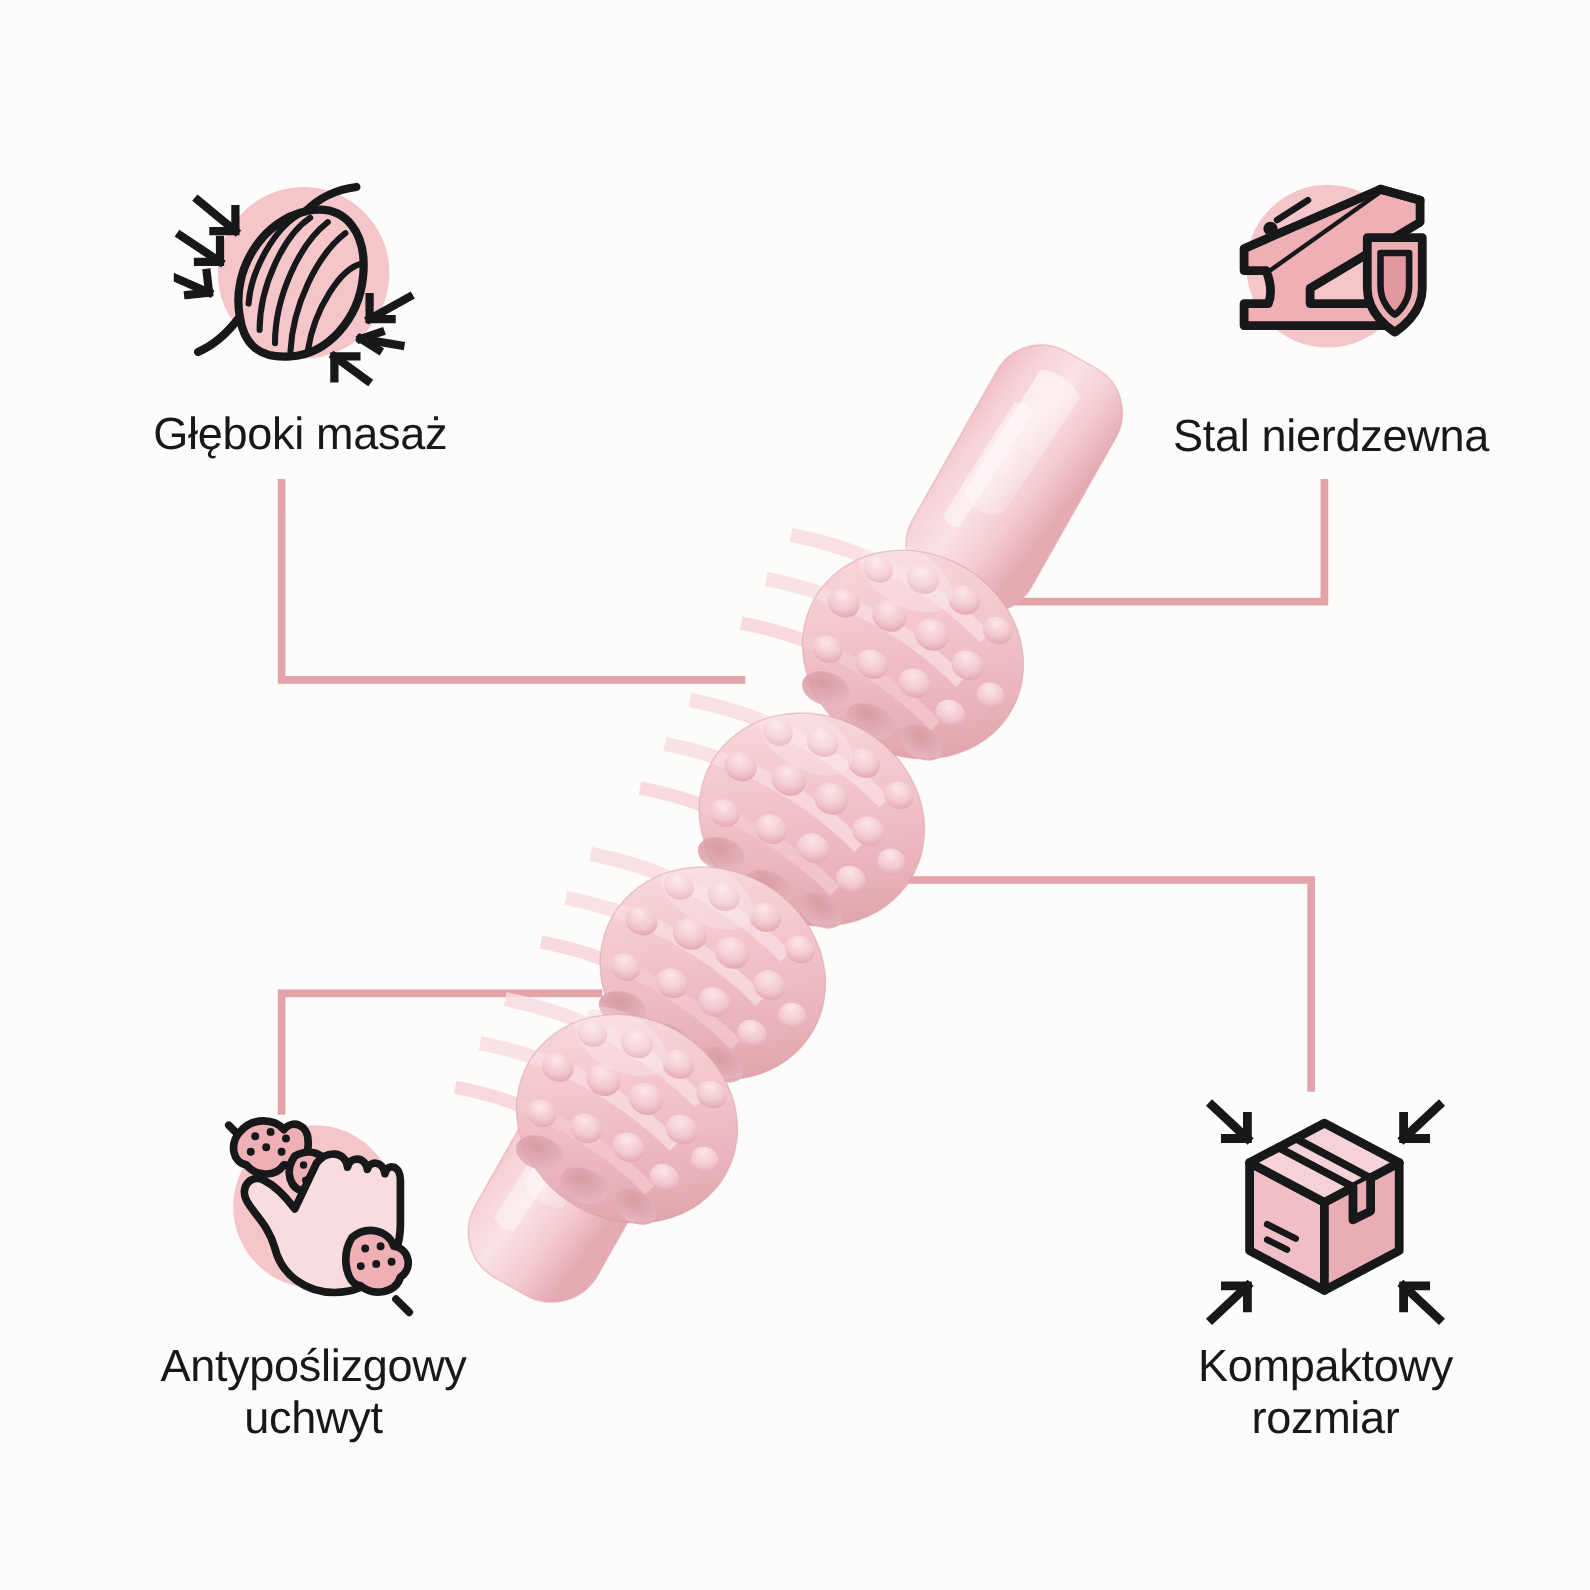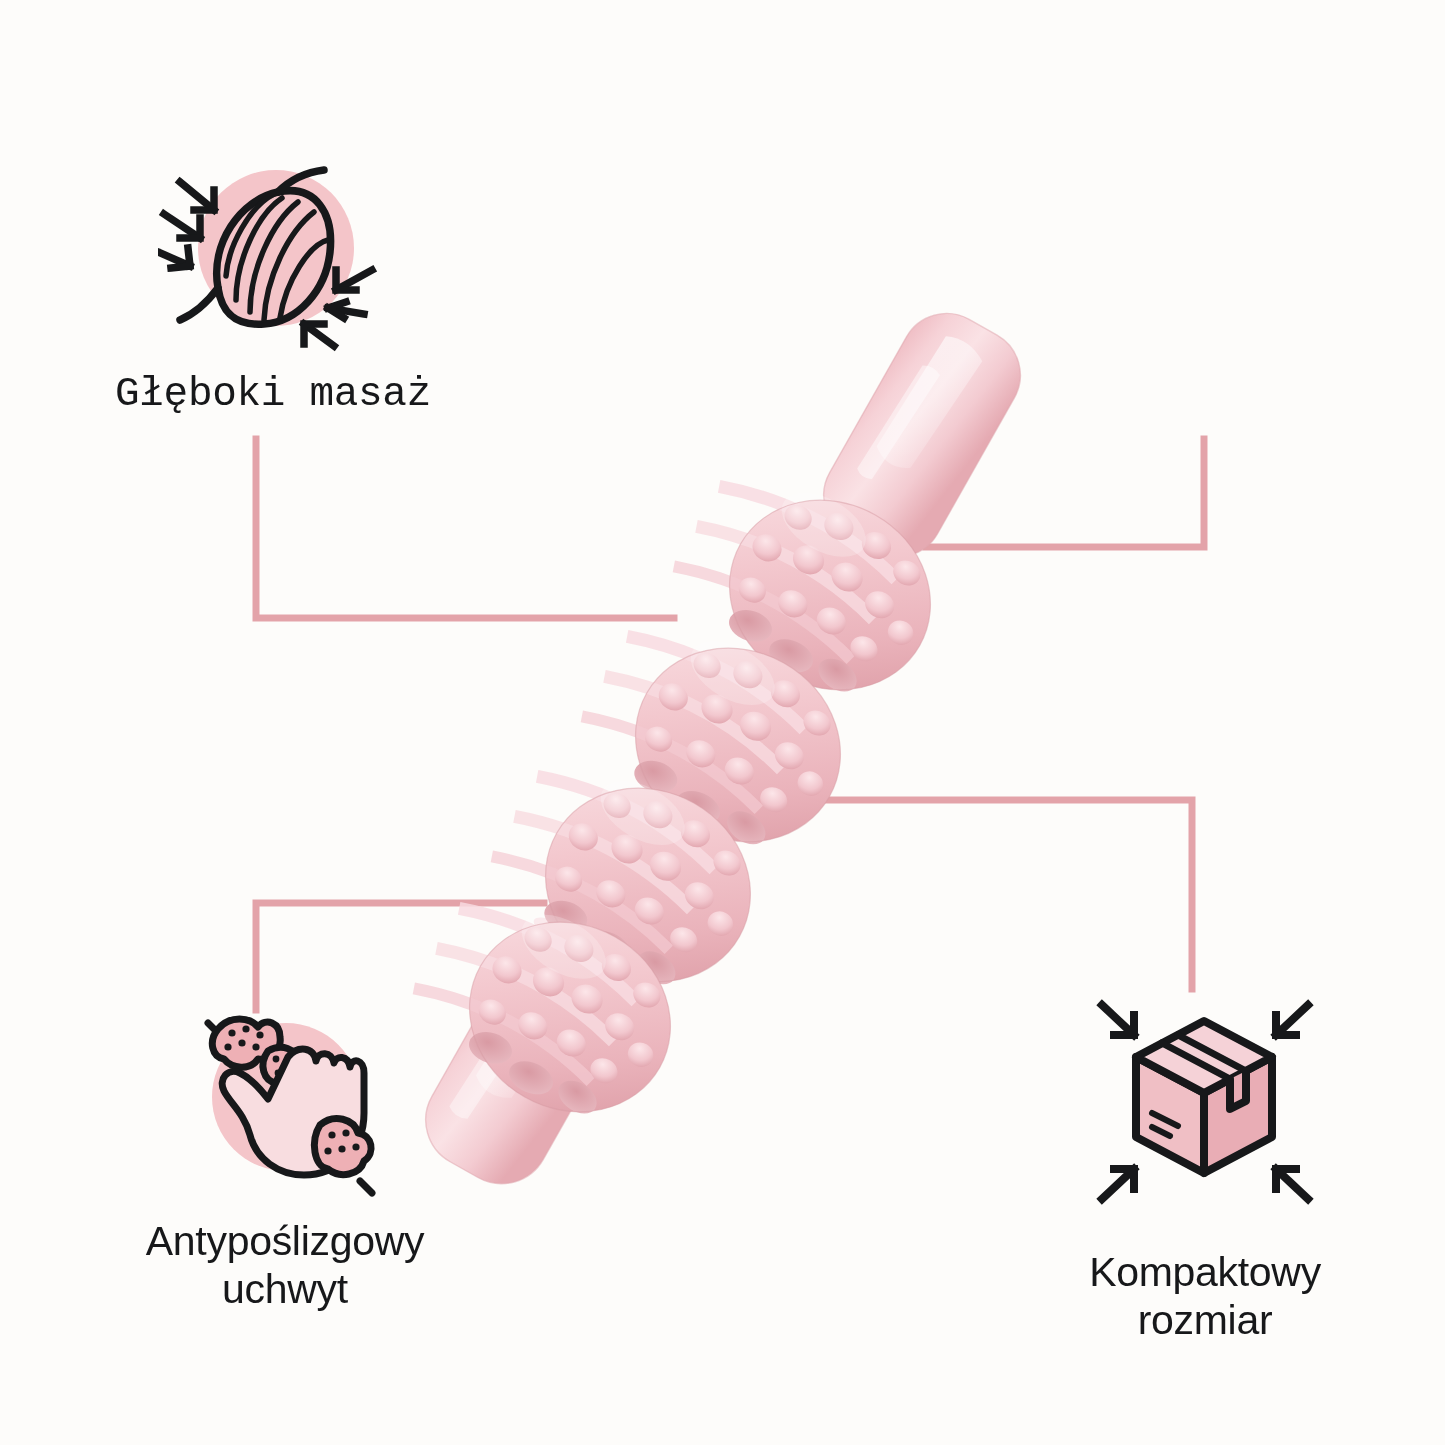--- a/index.html
+++ b/index.html
@@ -23,24 +23,24 @@
     color:#17181a;
     font-size:41px;
     line-height:1.16;
     letter-spacing:-0.3px;
     text-align:center;
     white-space:pre-line;
     font-weight:400;
     margin-top:8px;
   }
 
-  #f-tl{left:48px;  top:148px;  width:450px;font-family:Liberation Mono, monospace;}
+  #f-tl{left:48px;  top:148px;  width:450px;}
   #f-tr{left:985px; top:150px;  width:450px;}
   #f-bl{left:60px;  top:995px;  width:450px;justify-content:center;}
-  #f-br{left:980px; top:995px;  width:450px;gap:31px;}
+  #f-br{left:980px; top:995px;  width:450px;}
 
   
   #product{position:absolute;left:380px;top:245px;width:690px;height:975px;}
   #product svg{width:100%;height:100%;display:block;}
 </style>
 </head>
 <body>
 
 <div id="stage">
 
@@ -274,20 +274,45 @@
           <path d="M206 166 L170 160"></path>
             <path d="M170 160 L188 154 M170 160 L186 170"></path>
           <path d="M176 198 L146 176"></path>
             <path d="M146 176 L166 176 M146 176 L146 196"></path>
         </g>
       </svg>
     </div>
     <div class="label">Głęboki masaż</div>
   </div>
 
+  <div class="feature" id="f-tr">
+    <div class="icon-wrap">
+      <svg viewBox="0 0 230 215" xmlns="http://www.w3.org/2000/svg">
+        <circle cx="112" cy="92" r="74" fill="#f4c5c9"></circle>
+
+        <g stroke="#17181a" stroke-width="8" stroke-linejoin="round" stroke-linecap="round">
+          <path d="M56 96 L160 22 L196 32 L196 52 L96 112 L96 126 L180 126 L180 146 L36 146 L36 126 L58 126
+                   C62 116 60 106 56 96 Z" fill="#eeb0b5"></path>
+          <path d="M56 96 L36 96 L36 76 L160 22" fill="#eeb0b5"></path>
+          <path d="M160 22 L196 32" fill="none"></path>
+        </g>
+
+        <g stroke="#17181a" stroke-width="6" stroke-linecap="round">
+          <path d="M66 50 L94 32"></path>
+          <circle cx="60" cy="58" r="3.5" fill="#17181a"></circle>
+        </g>
+
+        <g>
+          <path d="M148 66 L198 66 L198 112 C198 136 176 150 173 152 C170 150 148 136 148 112 Z" fill="#eeb0b5" stroke="#17181a" stroke-width="8" stroke-linejoin="round"></path>
+          <path d="M160 80 L186 80 L186 110 C186 126 175 135 173 136 C171 135 160 126 160 110 Z" fill="#e3989f" stroke="#17181a" stroke-width="6" stroke-linejoin="round"></path>
+        </g>
+      </svg>
+    </div>
+    <div class="label">Stal nierdzewna</div>
+  </div>
 
   <div class="feature" id="f-bl">
     <div class="icon-wrap">
       <svg viewBox="0 0 230 215" xmlns="http://www.w3.org/2000/svg">
         <circle cx="116" cy="102" r="74" fill="#f4c5c9"></circle>
 
         <g stroke="#17181a" stroke-width="7" stroke-linecap="round">
           <path d="M38 28 L50 40" fill="none"></path>
           <path d="M190 186 L202 198" fill="none"></path>
         </g>

